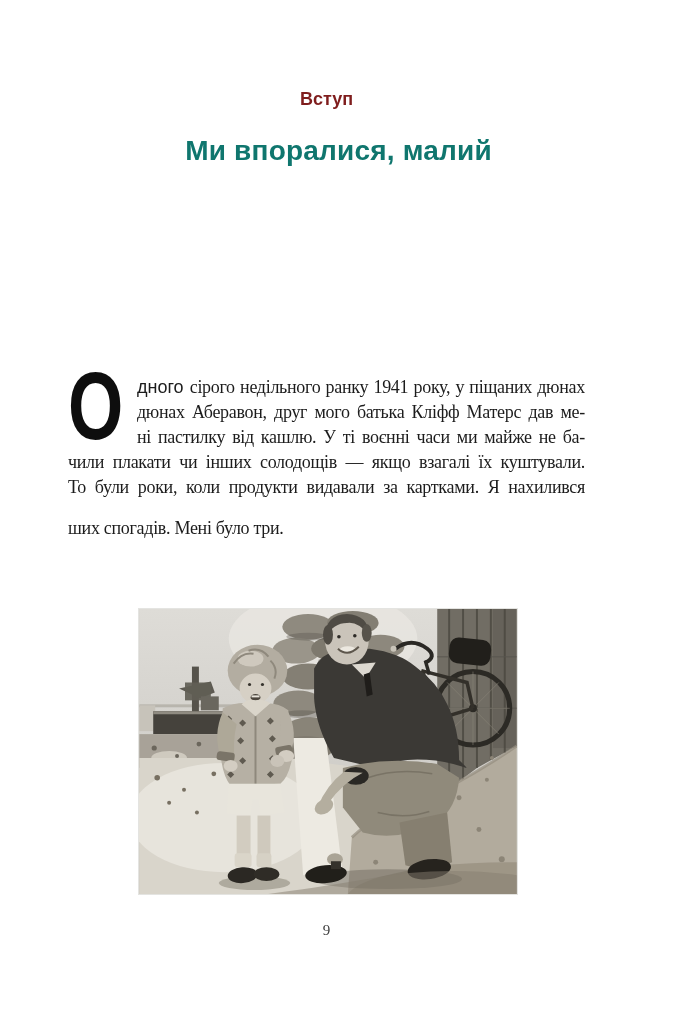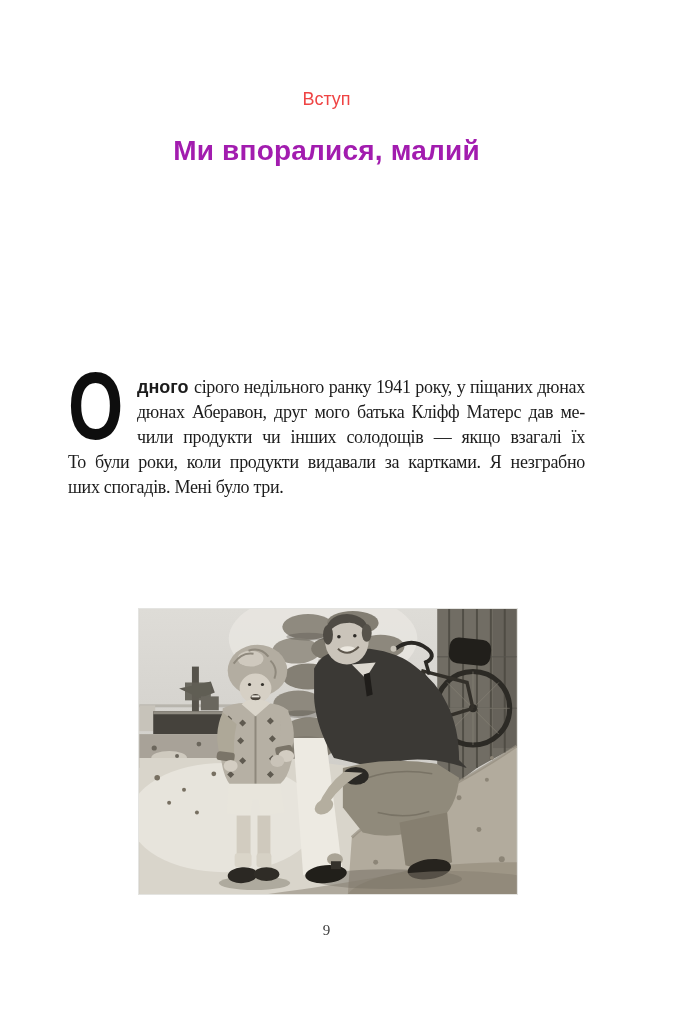--- a/index.html
+++ b/index.html
@@ -3,40 +3,40 @@
 <meta charset="utf-8">
 <style>
   html,body{margin:0;padding:0;background:#ffffff;}
   .page{
     position:relative;width:682px;height:1024px;background:#fff;
     font-family:"Liberation Serif",serif;color:#1c1c1c;overflow:hidden;
   }
   .chapter-label{
     position:absolute;left:68px;top:87px;width:517px;text-align:center;
     font-family:"Liberation Sans",sans-serif;font-size:18px;line-height:24px;
-    font-weight:400;color:#ef4444;
+    font-weight:700;color:#7f1d1d;
   }
   .chapter-title{
-    position:absolute;left:68px;top:134px;width:517px;text-align:center;
+    position:absolute;left:80px;top:134px;width:517px;text-align:center;
     font-family:"Liberation Sans",sans-serif;font-size:28px;line-height:34px;
-    font-weight:700;color:#a21caf;letter-spacing:.2px;
+    font-weight:700;color:#0f766e;letter-spacing:.2px;
   }
   .para{
     position:absolute;left:68px;top:375px;width:517px;
     font-size:18px;line-height:25px;letter-spacing:-0.3px;color:#1c1c1c;
   }
   .dropcap{float:left;width:69px;height:69px;}
   .dropcap .g{
     display:block;font-family:"Liberation Sans",sans-serif;font-weight:700;
     font-size:96px;line-height:96px;margin-top:-17px;color:#0e0e0e;
     transform:scaleX(.74);transform-origin:left top;
   }
   .line{height:25px;overflow:hidden;text-align:justify;text-align-last:justify;}
-  .line.last{text-align-last:left;}
-  .lead{font-family:"Liberation Sans",sans-serif;font-weight:700;letter-spacing:0;}
+  .line.last{text-align-last:left;margin-top:16px;}
+  .lead{font-family:"Liberation Sans",sans-serif;font-weight:400;letter-spacing:0;}
   .photo{
     position:absolute;left:138px;top:608px;width:380px;height:287px;
     border:1px solid #e4e4e1;box-sizing:border-box;background:#d7d5d0;
   }
   .photo svg{display:block;width:100%;height:100%;}
   .folio{
     position:absolute;left:68px;top:920px;width:517px;text-align:center;
     font-size:15px;line-height:20px;color:#3d3d3d;
   }
 </style>
@@ -49,22 +49,23 @@
 
   <h1 class="chapter-title" style="margin:0">Ми впоралися, малий</h1>
 
   <div class="para">
     <div class="dropcap">
       <span class="g">О</span>
     </div>
     <div>
         <div class="line"><b class="lead">дного </b>сірого недільного ранку 1941 року, у піщаних дюнах</div>
         <div class="line">дюнах Аберавон, друг мого батька Кліфф Матерс дав ме-</div>
-        <div class="line">чили продукти чи інших солодощів — якщо взагалі їх куштували.</div>
-        <div class="line">То були роки, коли продукти видавали за картками. Я незграбно</div>
+        <div class="line">ні пастилку від кашлю. У ті воєнні часи ми майже не ба-</div>
+        <div class="line">чили плакати чи інших солодощів — якщо взагалі їх куштували.</div>
+        <div class="line">То були роки, коли продукти видавали за картками. Я нахилився</div>
         <div class="line last">ших спогадів. Мені було три.</div>
       </div>
   </div>
 
   <div class="photo">
     <svg viewBox="0 0 380 287" role="img" aria-label="A smiling man in a dark jacket crouches on beach sand beside a toddler in a patterned cardigan and white shorts; sandbags, a bicycle and a wooden plank wall stand behind them, with an industrial skyline in the far distance.">
       <defs>
         <linearGradient id="skyG" x1="0" y1="0" x2="0" y2="1">
           <stop offset="0" stop-color="#dedcd7"></stop>
           <stop offset="1" stop-color="#c6c4bf"></stop>

